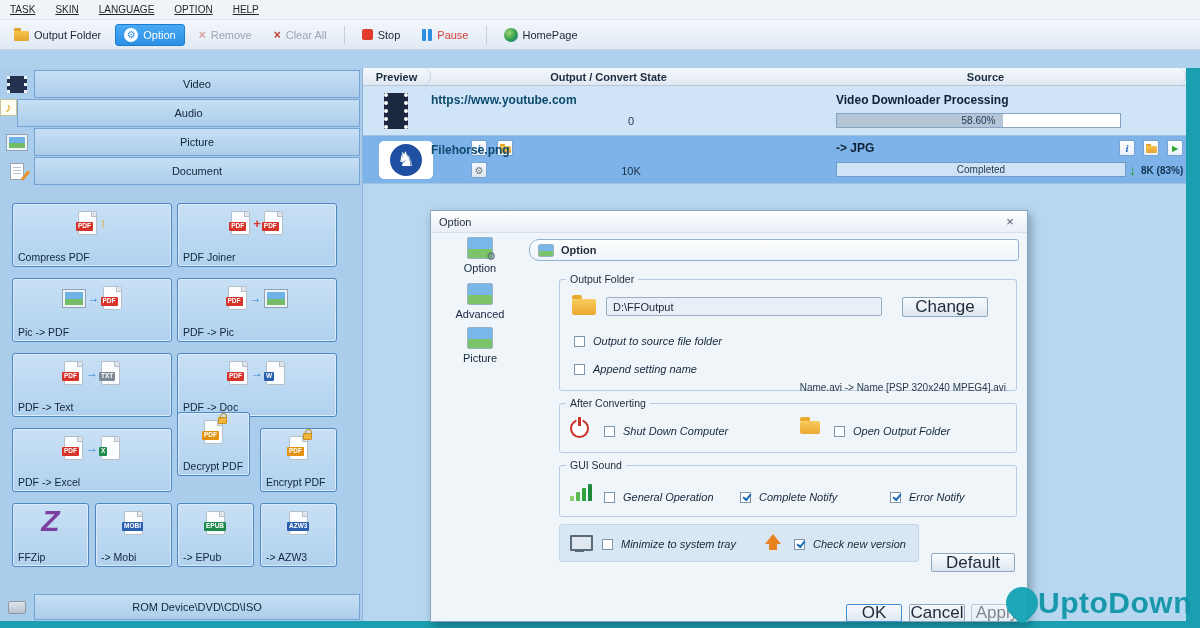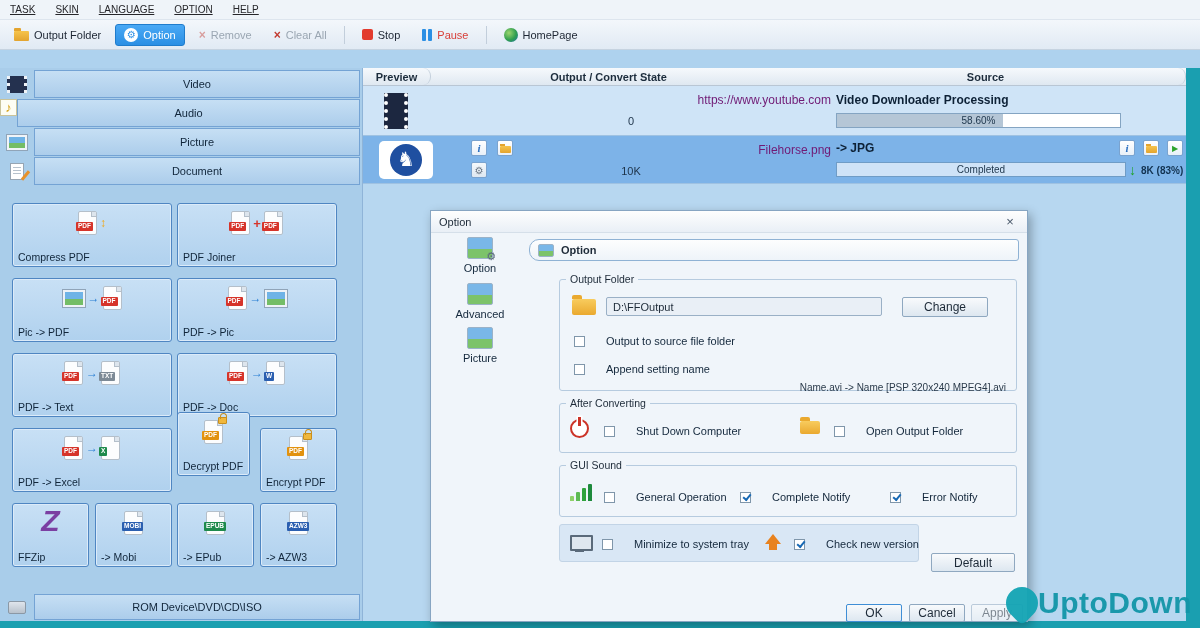--- a/index.html
+++ b/index.html
@@ -70,21 +70,21 @@
 
   
   .right-panel { position:absolute; left:362px; top:0; width:824px; height:553px; background:#b7d7f0; border-left:1px solid #8fb4d8; }
   .q-header { display:flex; height:18px; background:linear-gradient(#f6f9fc,#dfe8f1); border-bottom:1px solid #b9c6d4; font-size:11px; font-weight:bold; color:#1c2c3c; }
   .qh { display:flex; align-items:center; justify-content:center; border-right:1px solid #c4d0dc;border-radius:8px; }
   .qh.c1{ width:68px; } .qh.c2{ width:400px; } .qh.c3{ flex:1; border-right:none; }
   .q-row { position:relative; border-bottom:1px solid #9fc2e2; }
   .q-row.r1 { height:50px; background:#cfe4f7; }
   .q-row.r2 { height:48px; background:#7db3e8; }
   .film-big { position:absolute; left:21px; top:7px; width:24px; height:36px; background:#1c2740; border-left:4px dotted #fff; border-right:4px dotted #fff; }
-  .src-l1 { position:absolute; left:68px; width:400px; top:7px; text-align:right; font-weight:normal; font-size:12px; color:#701a75; }
+  .src-l1 { position:absolute; left:68px; width:400px; top:7px; text-align:left; font-weight:bold; font-size:12px; color:#0c4a6e; }
   .src-l2 { position:absolute; left:68px; width:400px; top:29px; text-align:center; font-size:11px; color:#1d3248; }
   .state-title { position:absolute; left:473px; top:7px; font-weight:bold; font-size:12px; color:#0d2136; }
   .pbar { position:absolute; top:27px; height:15px; background:#fff; border:1px solid #84a4c2; }
   .pfill { height:100%; }
   .pfill.f1 { background:#b5c6d6; }
   .pfill.f2 { background:#cfe3f7; }
   .plabel { position:absolute; left:0; right:0; top:0; text-align:center; font-size:10px; color:#21394f; line-height:13px; }
   .horse-box { position:absolute; left:16px; top:5px; width:54px; height:38px; background:#fff; border-radius:5px; display:flex; align-items:center; justify-content:center; }
   .horse-circle { width:32px; height:32px; border-radius:50%; background:#1f4fa0; color:#fff; font-size:20px; line-height:31px; text-align:center; }
   .mini { position:absolute; width:16px; height:16px; background:linear-gradient(#ffffff,#e8f0f8); border:1px solid #7aa3cf; border-radius:2px; display:flex; align-items:center; justify-content:center; }
@@ -101,28 +101,28 @@
   .dlg-title { height:22px; background:linear-gradient(#fefefe,#e9eff6); border-bottom:1px solid #d5dfe9; display:flex; align-items:center; padding:0 8px; font-size:11px; color:#1d2a38; }
   .dlg-close { margin-left:auto; font-size:13px; color:#49586a; width:18px; text-align:center; cursor:default; }
   .nav-item { position:absolute; width:98px; text-align:center; }
   .nav-ico { width:26px; height:22px; margin:0 auto; border:1px solid #9ab2c8; background:linear-gradient(#79b7e8 55%,#7cc36a 45%); border-radius:2px; position:relative; }
   .nav-gear { position:absolute; right:-4px; bottom:-5px; font-size:11px; color:#5a6a7a; }
   .nav-label { font-size:11px; color:#14283c; margin-top:3px; }
   .dlg-header { position:absolute; left:98px; top:28px; width:490px; height:22px; background:linear-gradient(#fdfefe,#eef4f9); border:1px solid #8fb2d4; border-radius:10px 3px 3px 10px; display:flex; align-items:center; gap:7px; padding:0 8px; font-size:11px; font-weight:bold; color:#1d2a38; }
   .hdr-ico { width:16px; height:13px; border:1px solid #9ab2c8; background:linear-gradient(#79b7e8 55%,#7cc36a 45%); border-radius:2px; }
   .fs { position:absolute; border:1px solid #b6cbdf; border-radius:3px; }
   .fs legend { font-size:10.5px; color:#1d2a38; padding:0 4px; margin-left:6px; }
-  .cbrow { position:absolute; display:flex; align-items:center; gap:21px; white-space:nowrap; }
+  .cbrow { position:absolute; display:flex; align-items:center; gap:8px; white-space:nowrap;font-style:italic; }
   .cb { width:11px; height:11px; min-width:11px; background:#fff; border:1px solid #7f96aa; position:relative; }
   .cb.checked::after { content:""; position:absolute; left:1.5px; top:1.5px; width:6px; height:3px; border-left:2px solid #1769b5; border-bottom:2px solid #1769b5; transform:rotate(-50deg); }
   .cbl { font-size:11px; color:#14283c; }
   .folder-big { width:24px; height:16px; background:linear-gradient(#f8cc5e,#eaa92f); border-radius:2px; position:relative; }
   .folder-big::before { content:""; position:absolute; top:-4px; left:0; width:10px; height:4px; background:#eaa92f; border-radius:2px 2px 0 0; }
   .txt-input { position:absolute; background:#e9eff6; border:1px solid #9ab0c6; border-radius:2px; font-size:11px; color:#1d2a38; padding:2px 6px; font-family:"Liberation Sans",sans-serif; }
-  .btn { position:absolute; background:linear-gradient(#f8fafc,#dde7f0); border:1px solid #8fa8c0; border-radius:2px; font-size:12px; color:#1d2a38; display:flex; align-items:center; justify-content:center; }
+  .btn { position:absolute; background:linear-gradient(#f8fafc,#dde7f0); border:1px solid #8fa8c0; border-radius:2px; font-size:17px; color:#1d2a38; display:flex; align-items:center; justify-content:center; }
   .btn.primary { border:1px solid #3f8ed6; }
   .btn.disabled { opacity:.55; }
   .example-txt { position:absolute; right:10px; top:80px; font-size:10px; color:#2a3a4a;margin-top:17px; }
   .power { position:absolute; width:19px; height:19px; border:2.5px solid #cc3327; border-radius:50%; background:#fff; }
   .power::before { content:""; position:absolute; left:5.5px; top:-4px; width:3px; height:9px; background:#cc3327; box-shadow:0 0 0 1.5px #fff; }
   .bars { position:absolute; width:24px; height:18px; }
   .bars i { position:absolute; bottom:0; width:4px; background:#2fa33c; border-radius:1px 1px 0 0; }
   .bars i:nth-child(1){ left:0; height:5px; background:#8fd06a; }
   .bars i:nth-child(2){ left:6px; height:9px; background:#5cba52; }
   .bars i:nth-child(3){ left:12px; height:13px; }

